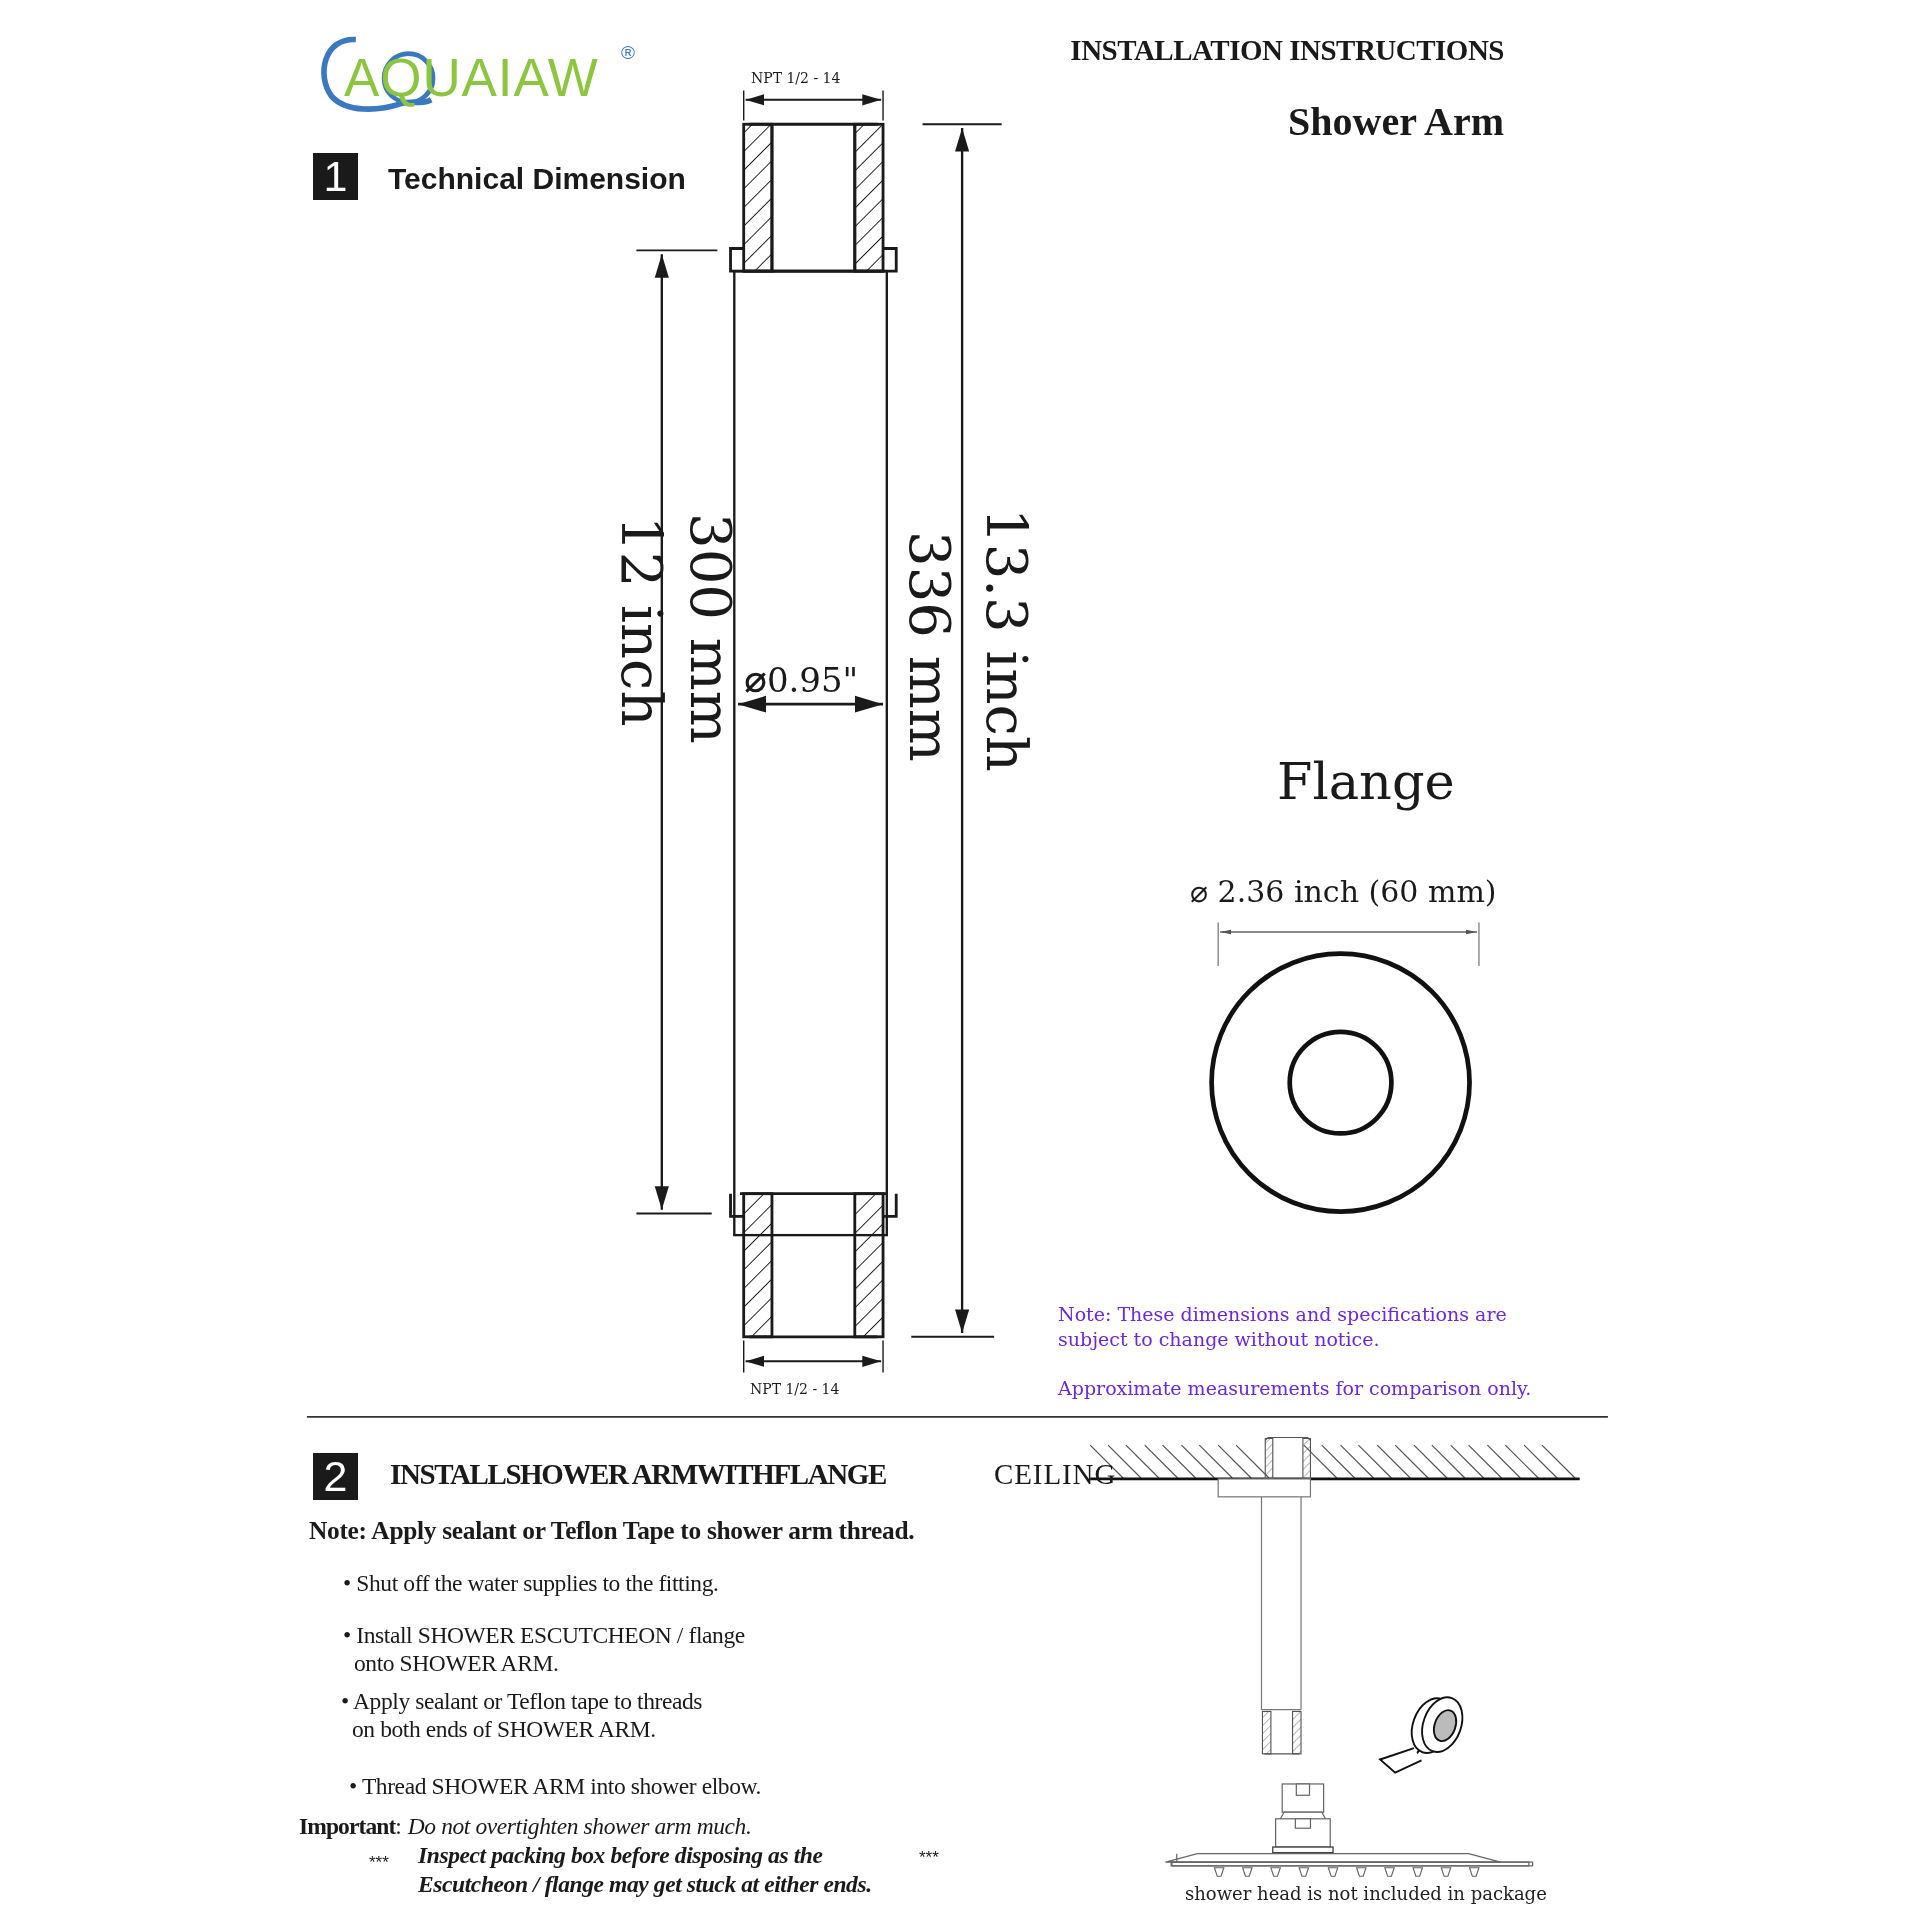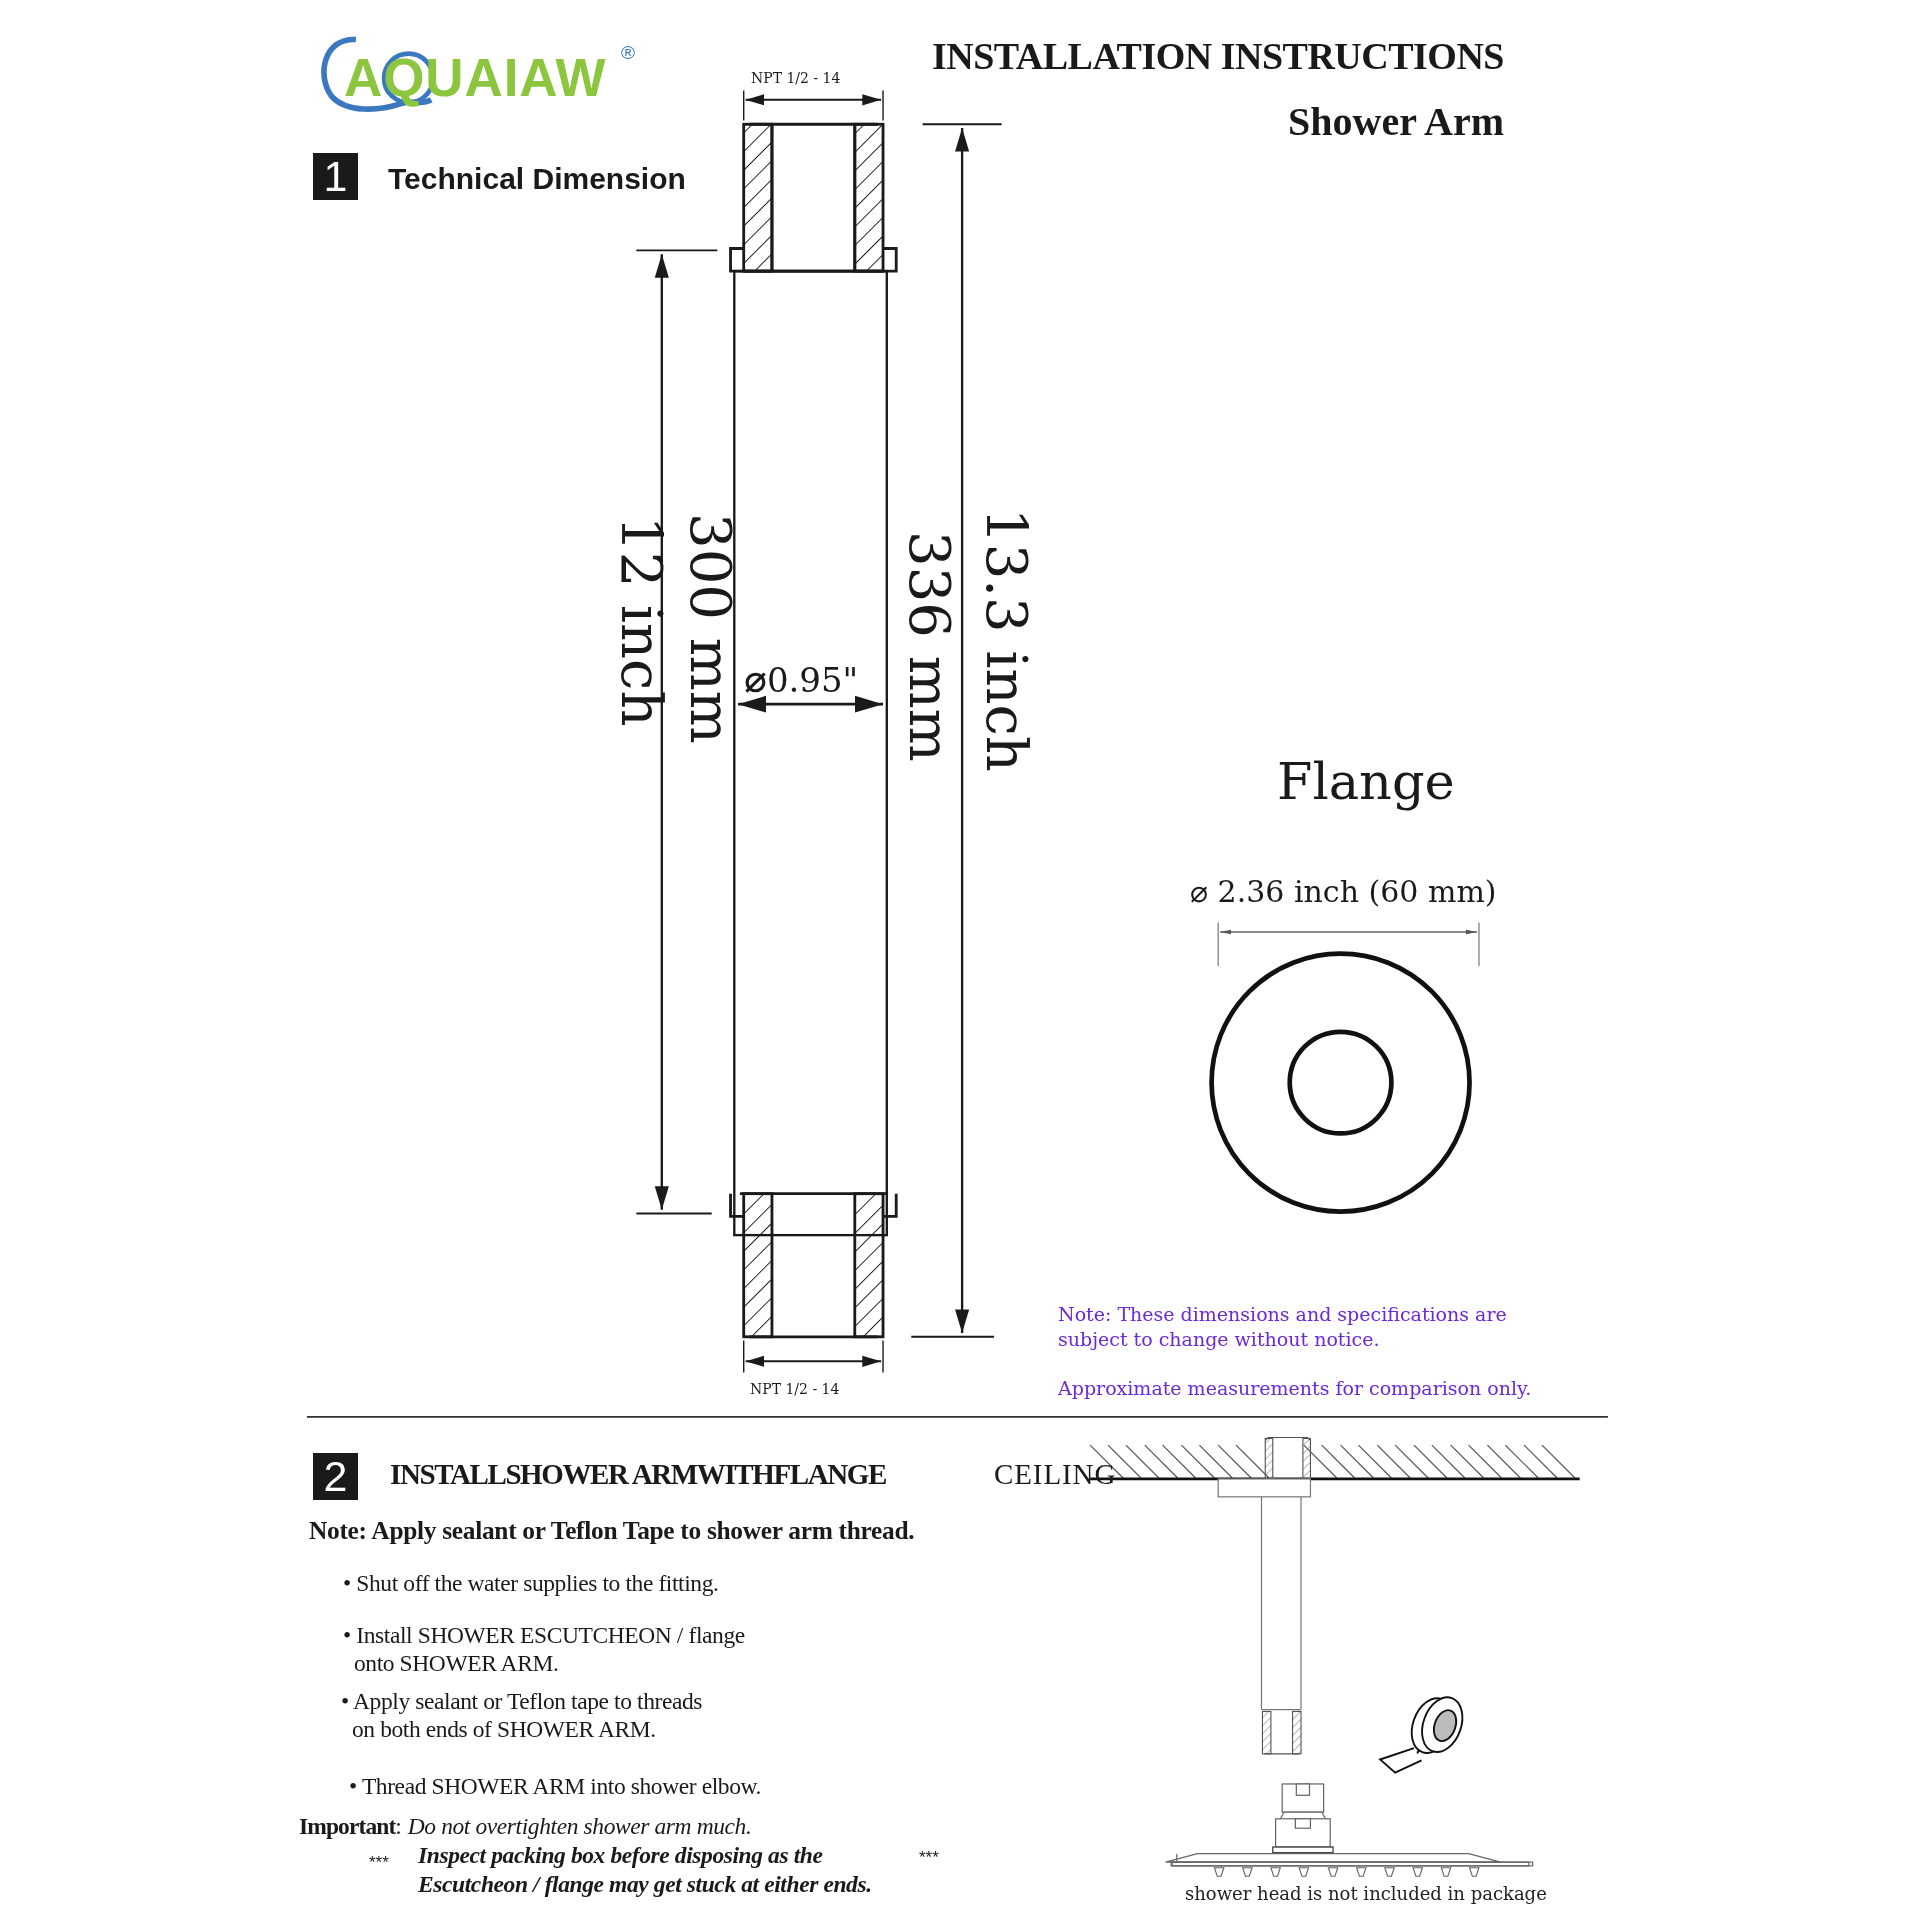--- a/index.html
+++ b/index.html
@@ -1,21 +1,21 @@
 <!DOCTYPE html>
 <html style="font-size:15px"><head>
   <meta charset="utf-8">
   <style>
     html, body { margin: 0; padding: 0; background: #ffffff; }
     body { width: 1928px; height: 1928px; position: relative; overflow: hidden; color: #1a1a1a; font-family: "DejaVu Serif", serif; }
     .abs { position: absolute; }
     .logo { left: 318px; top: 34px; width: 330px; height: 79px; }
-    .logo-text { position: absolute; left: 26px; top: 13px; font-family: "Liberation Sans", sans-serif; font-weight: bold; font-size: 53px; color: #8cc63f; letter-spacing: 0.9px; }
+    .logo-text { position: absolute; left: 26px; top: 13px; font-family: "Liberation Sans", sans-serif; font-weight: normal; font-size: 53px; color: #8cc63f; letter-spacing: 0.9px; }
     .logo-reg { position: absolute; left: 303px; top: 7.5px; font-family: "Liberation Sans", sans-serif; font-size: 19px; color: #3a78c0; }
-    .title-main { right: 424px; top: 34px; font-family: "Liberation Serif", serif; font-weight: bold; font-size: 38px; letter-spacing: -0.5px; white-space: nowrap; }
+    .title-main { right: 424px; top: 34px; font-family: "Liberation Serif", serif; font-weight: bold; font-size: 29px; letter-spacing: -0.5px; white-space: nowrap; }
     .title-sub { right: 424px; top: 98px; font-family: "Liberation Serif", serif; font-weight: bold; font-size: 40px; white-space: nowrap; }
     .step-box { background: #1a1a1a; color: #fff; font-family: "Liberation Sans", sans-serif; font-size: 43px; line-height: 47px; width: 45px; height: 47px; text-align: center; }
     .step1-box { left: 313px; top: 153px; }
     .step1-title { left: 388px; top: 162px; font-family: Liberation Sans, sans-serif; font-weight: bold; font-size: 30px; white-space: nowrap; }
     .step2-box { left: 313px; top: 1453px; }
     .step2-title { left: 390px; top: 1458px; font-family: "Liberation Serif", serif; font-weight: bold; font-size: 29px; letter-spacing: -1.4px; white-space: nowrap; }
     .step2-note { left: 309px; top: 1516px; font-family: "Liberation Serif", serif; font-weight: bold; font-size: 25.4px; white-space: nowrap; letter-spacing: -0.3px; }
     .bullet { font-family: "Liberation Serif", serif; font-size: 23.5px; line-height: 28px; white-space: nowrap; letter-spacing: -0.4px; }
     .b1 { left: 343px; top: 1569px; }
     .b2 { left: 343px; top: 1621px; }

